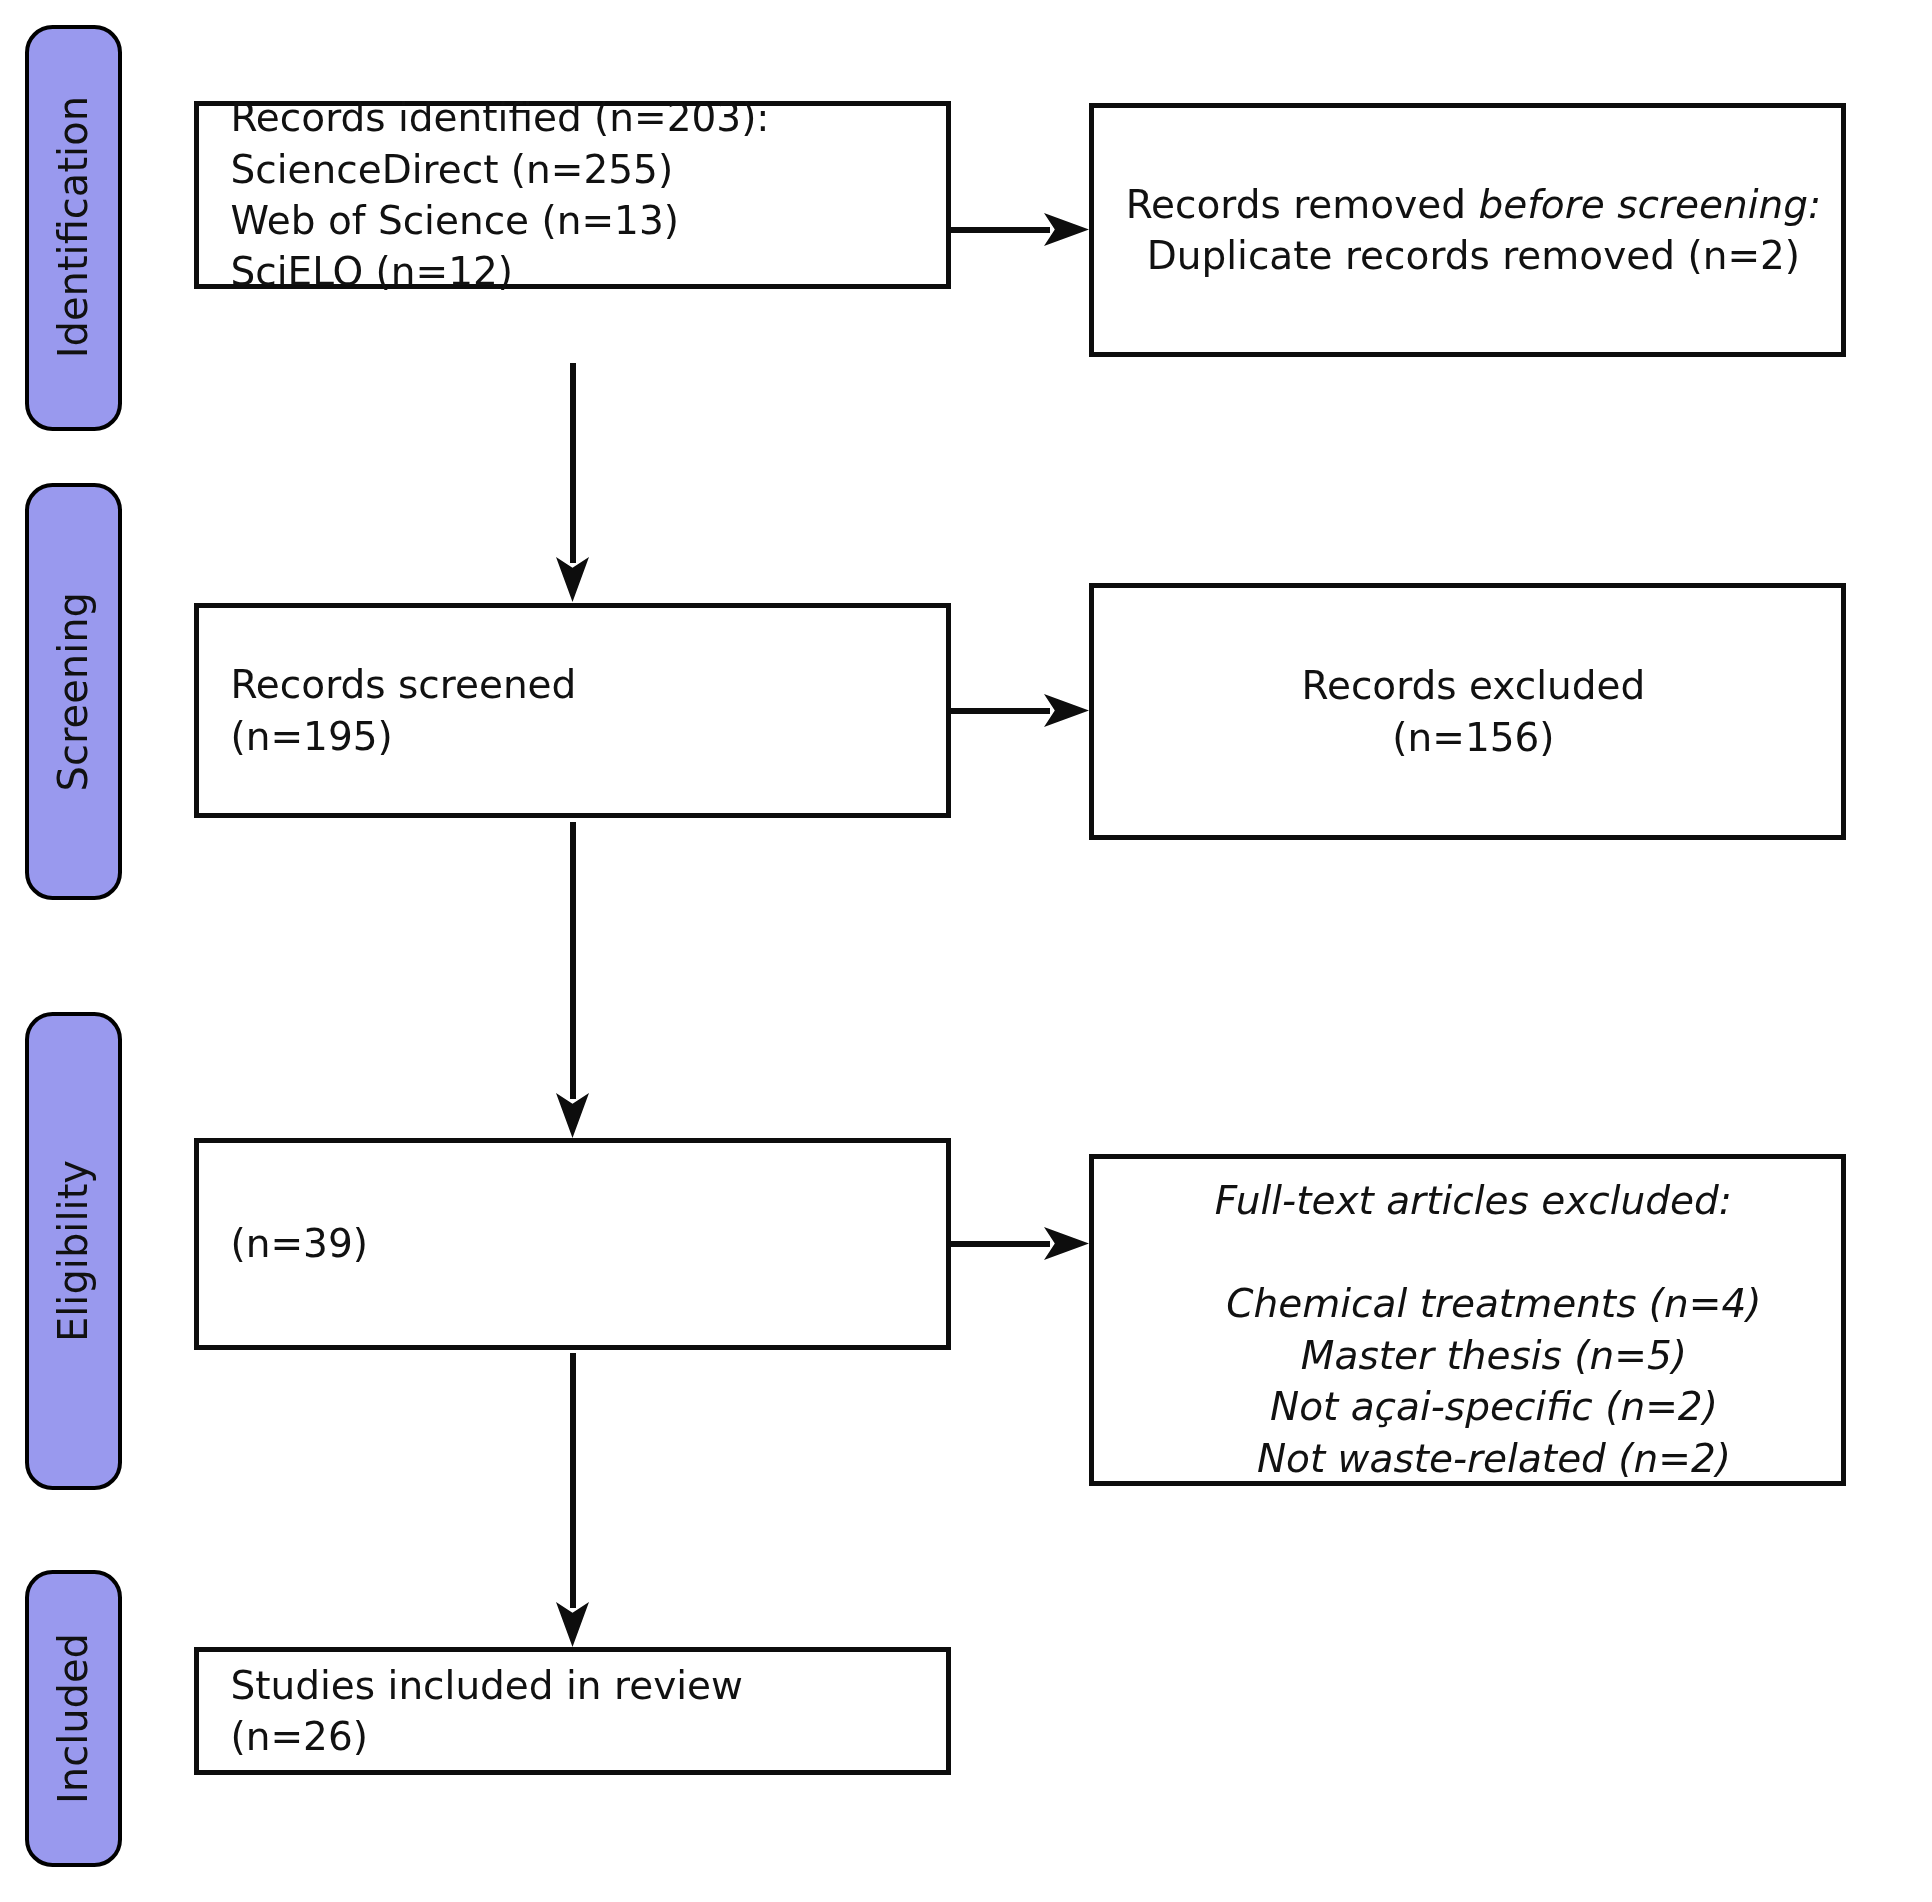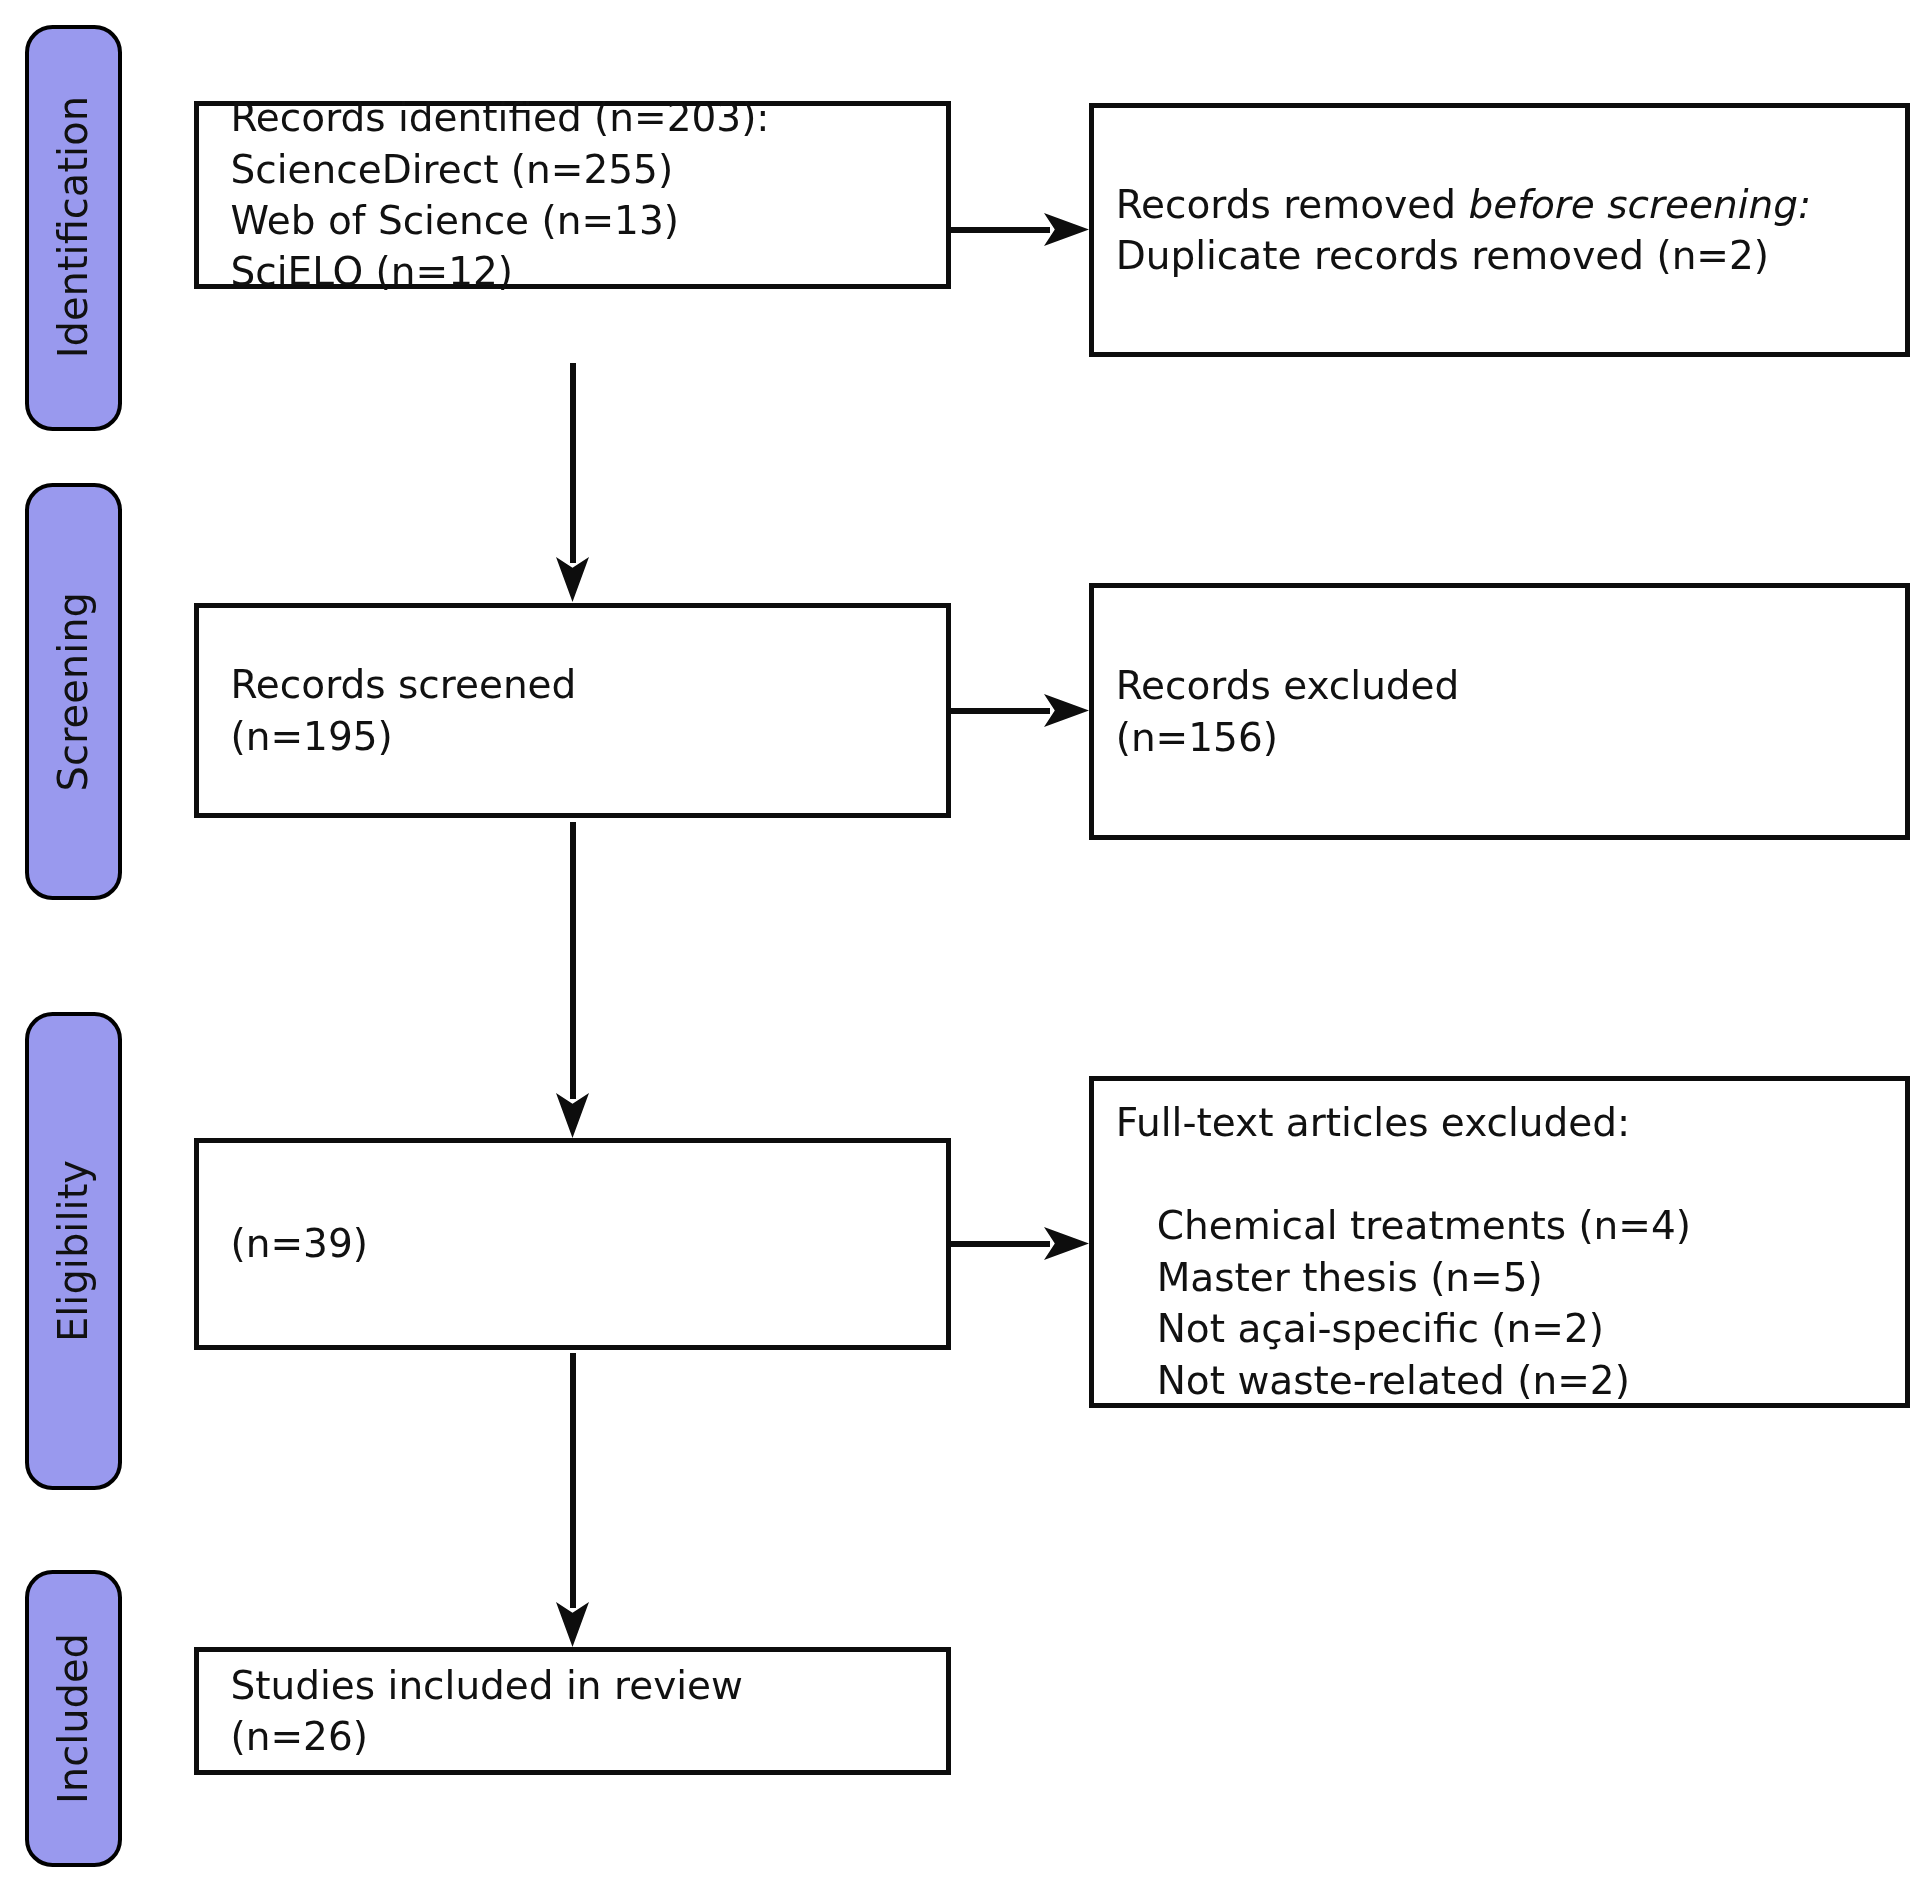--- a/index.html
+++ b/index.html
@@ -49,30 +49,30 @@
     background: #ffffff;
     border: 5.9px solid var(--line-color, #0d0d0d);
     box-sizing: border-box;
     font-size: 39px;
     line-height: 1.32;
     display: flex;
     flex-direction: column;
     justify-content: center;
   }
   .left-box  { left: 194px;  width: 757px; padding: 9.9px 9.9px 9.9px 31.5px; }
-  .right-box { left: 1089px; width: 821px; padding: 9.9px 9.9px 9.9px 21.7px; }
+  .right-box { left: 1089px; width: 757px; padding: 9.9px 9.9px 9.9px 21.7px; text-align: center; }
 
   .box-identified { top: 101px;  height: 188px; }
   .box-screened   { top: 603px;  height: 215px; }
   .box-assessed   { top: 1138px; height: 212px; }
   .box-included   { top: 1647px; height: 128px; }
 
   .box-removed    { top: 103px;  height: 254px; }
   .box-excluded   { top: 583px;  height: 257px; }
-  .box-fulltext   { top: 1076px; height: 332px; justify-content: flex-start; padding-top: 15.8px; }
+  .box-fulltext   { top: 1154px; height: 332px; justify-content: flex-start; padding-top: 15.8px; font-style: italic; }
 
   .line { white-space: nowrap; }
   .italic { font-style: italic; }
 
   .fulltext-items { margin-top: 52px; padding-left: 41px; }
 
   
   .v-arrow { position: absolute; left: 556px; width: 33px; }
   .v-arrow .shaft {
     position: absolute;

